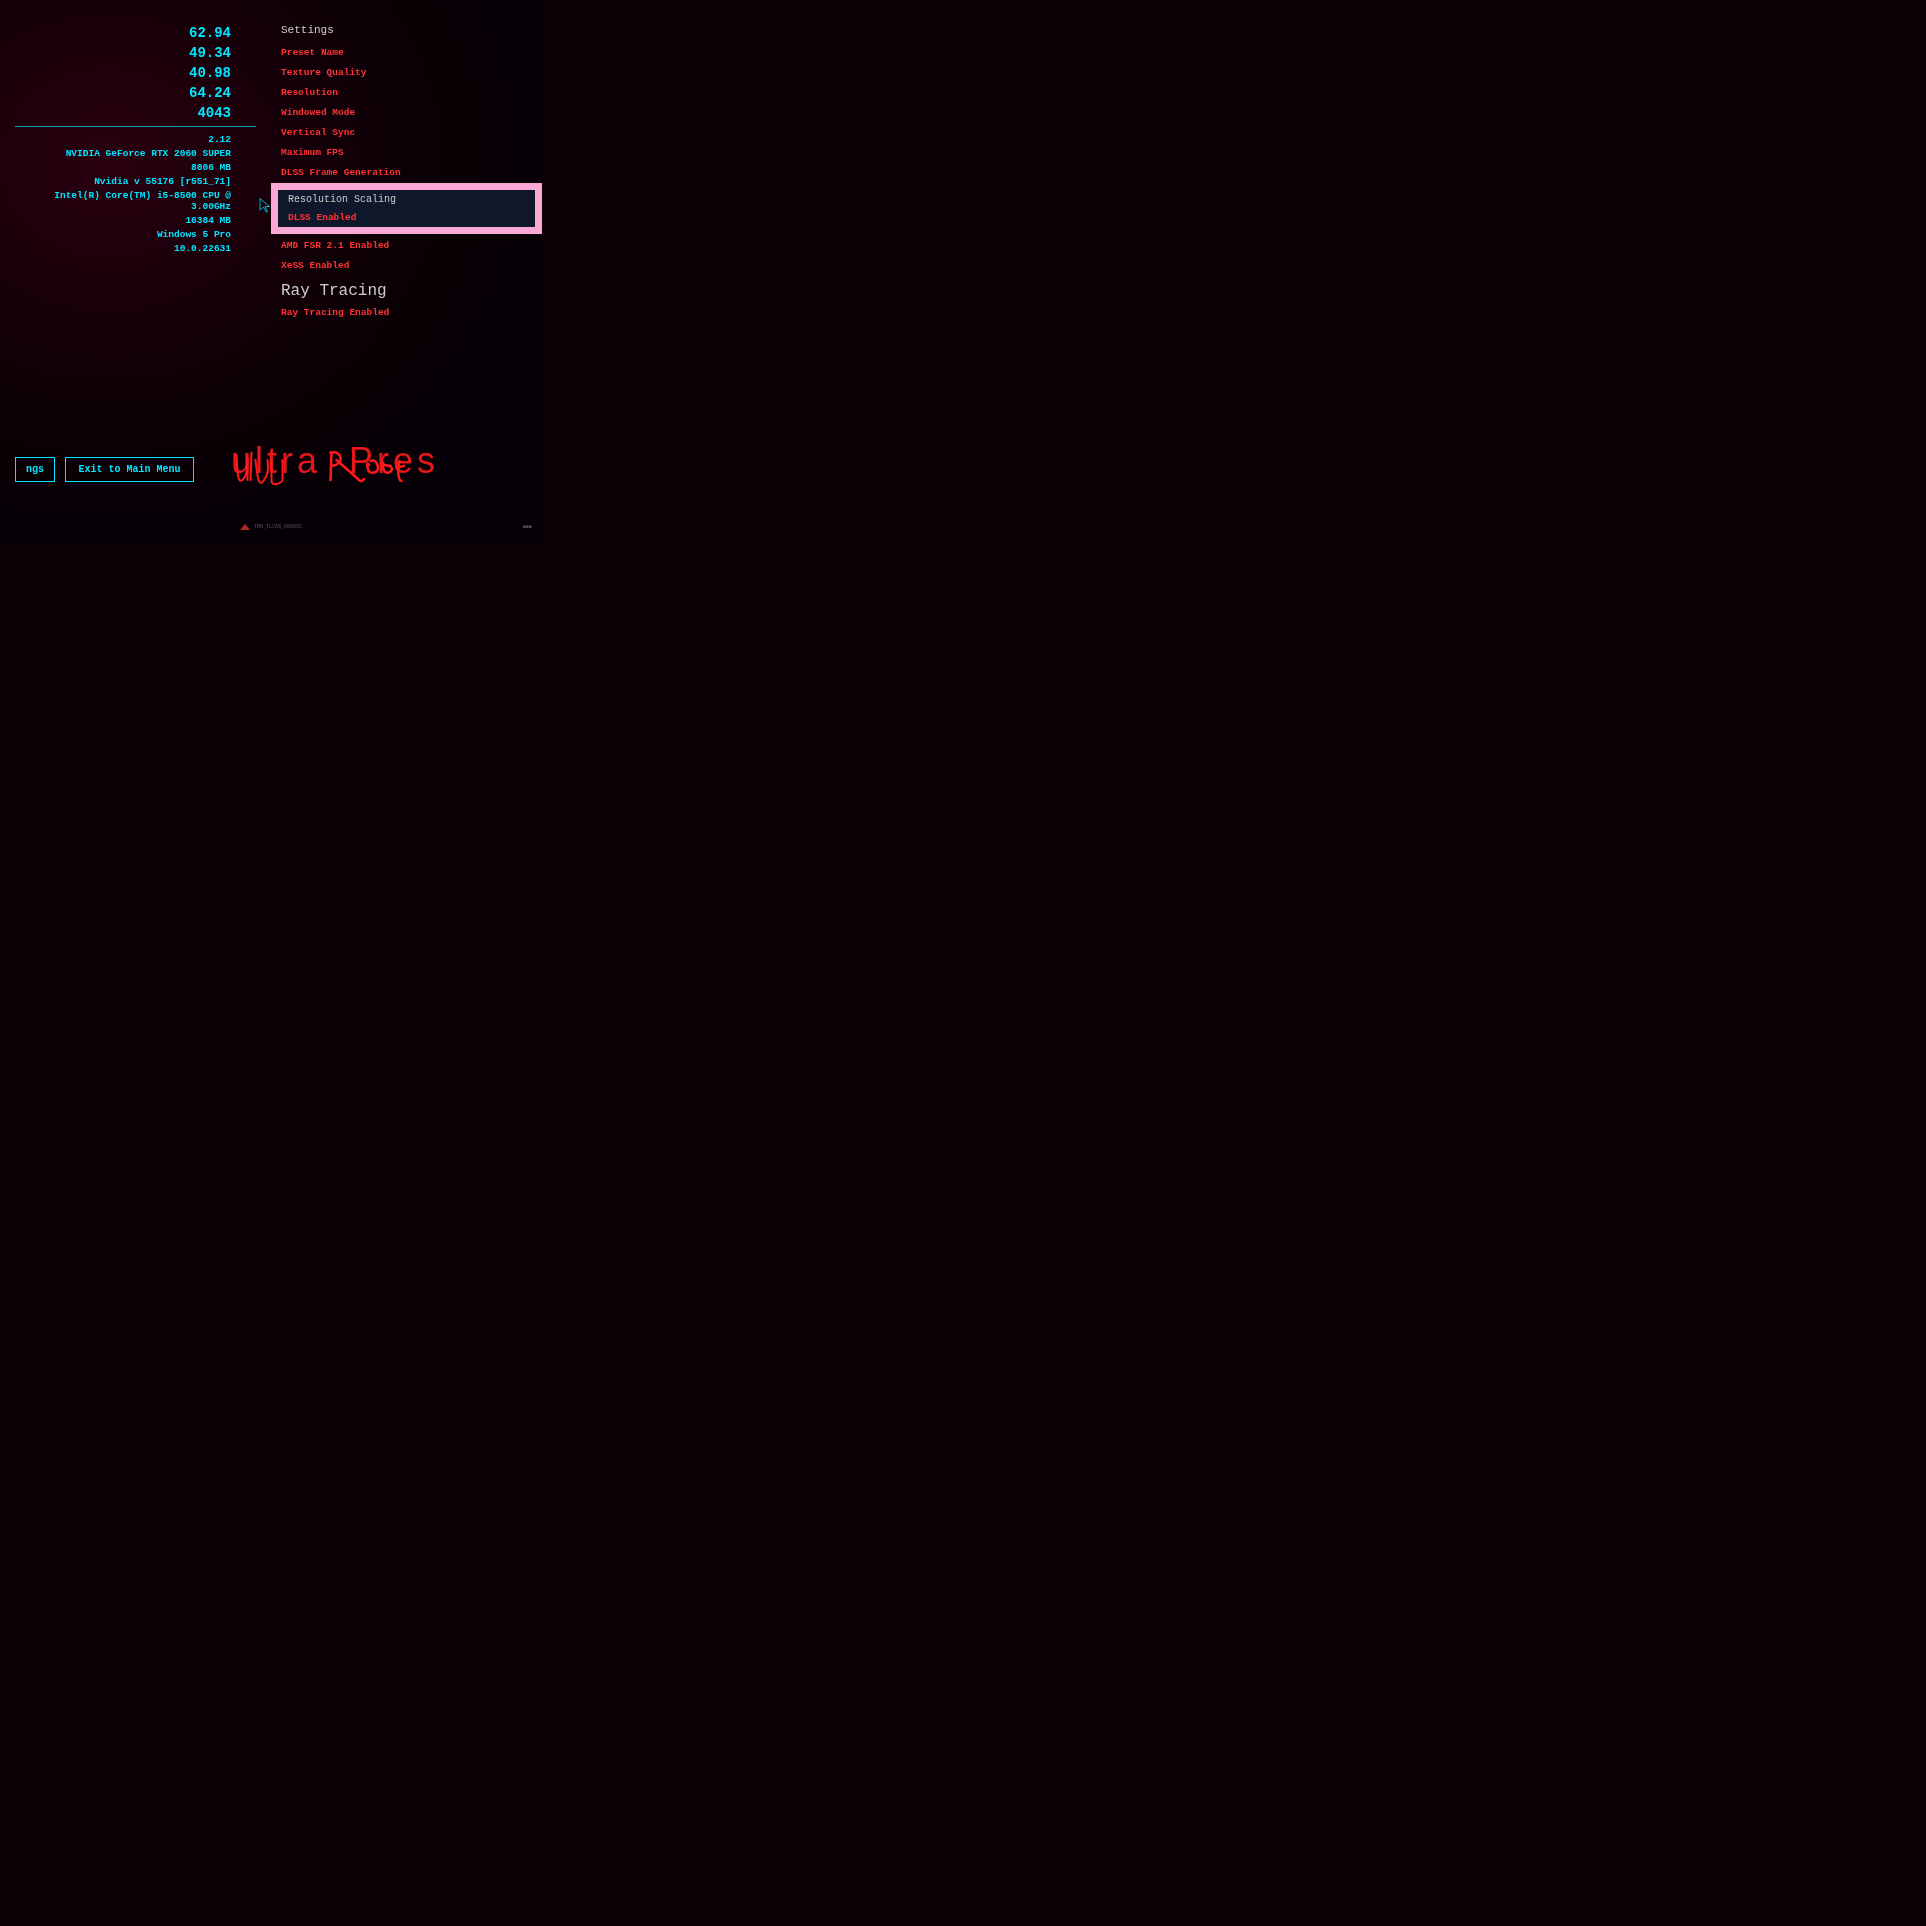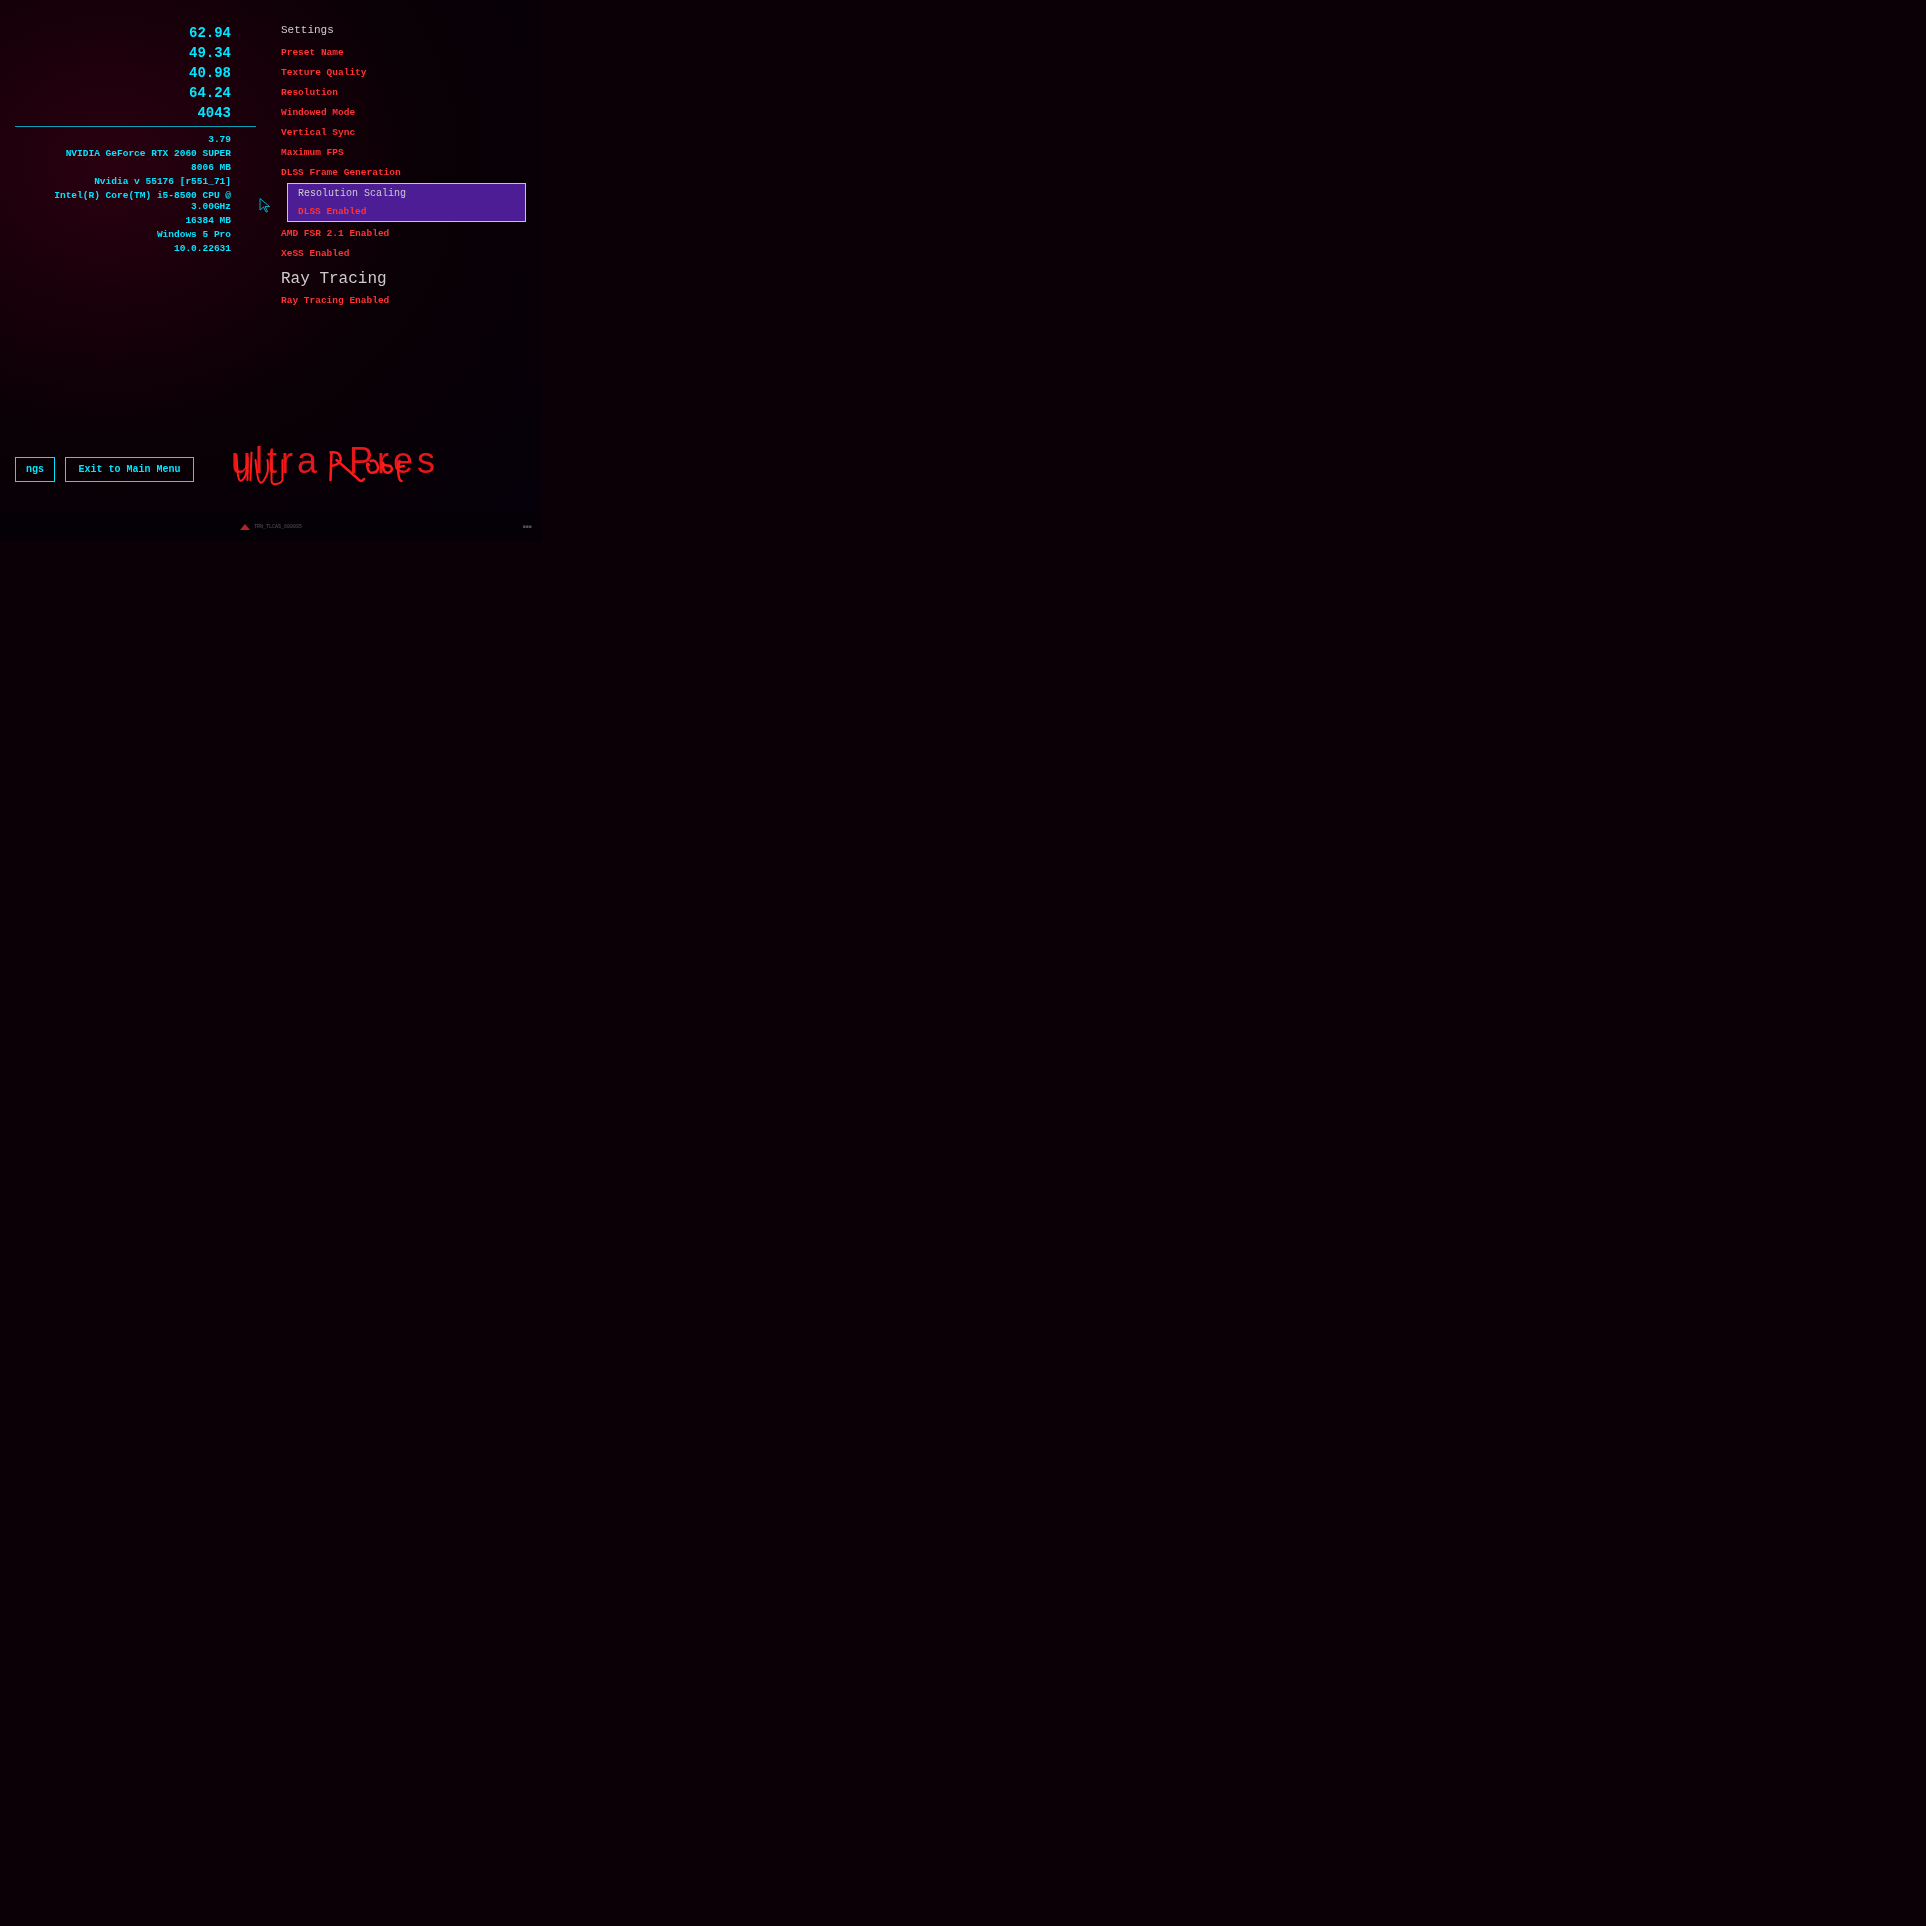--- a/index.html
+++ b/index.html
@@ -112,23 +112,23 @@
 
     .settings-item-label {
       color: #ff3333;
       font-size: 9.5px;
       font-weight: bold;
       font-family: 'Courier New', monospace;
     }
 
     
     .highlighted-section {
-      border: 1px solid #f9a8d4;
-      margin: 1px 16px;
-      background: #4c1d95;
+      border: 7px solid #f9a8d4;
+      margin: 1px 0;
+      background: #0f172a;
     }
 
     .highlighted-section .section-title {
       color: #cccccc;
       font-size: 10px;
       font-weight: normal;
       font-family: 'Courier New', monospace;
       padding: 4px 10px 2px 10px;
     }
 
@@ -250,21 +250,21 @@
     <div class="stat-row">
       <span class="stat-value">64.24</span>
     </div>
     <div class="stat-row">
       <span class="stat-value">4043</span>
     </div>
 
     <div class="divider-line"></div>
 
     <div class="system-row">
-      <span class="system-value">3.79</span>
+      <span class="system-value">2.12</span>
     </div>
     <div class="system-row">
       <span class="system-value">NVIDIA GeForce RTX 2060 SUPER</span>
     </div>
     <div class="system-row">
       <span class="system-value">8006 MB</span>
     </div>
     <div class="system-row">
       <span class="system-value">Nvidia v 55176 [r551_71]</span>
     </div>

